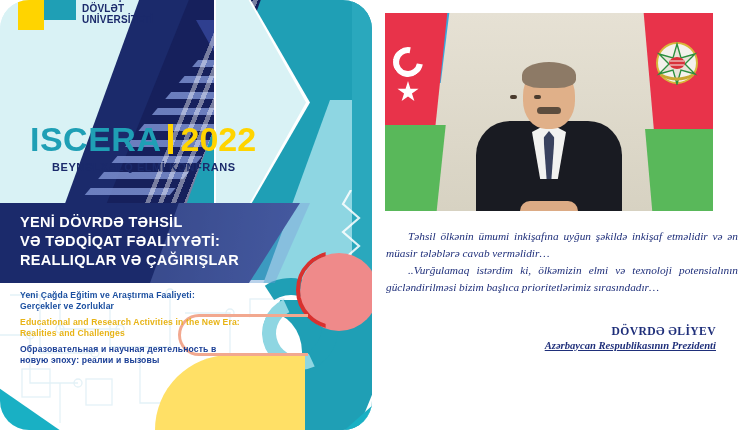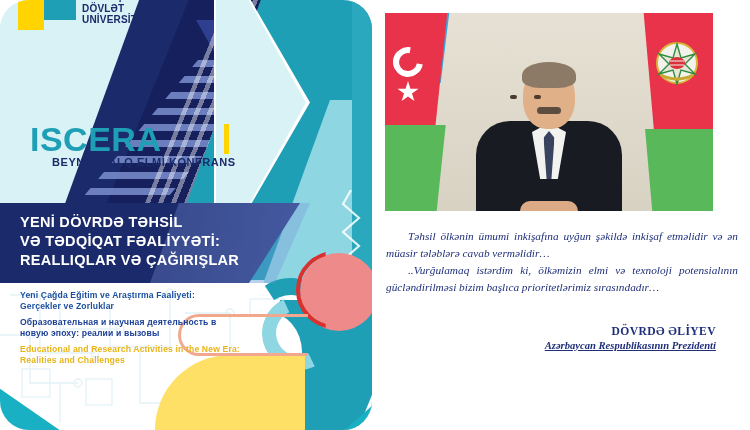--- a/index.html
+++ b/index.html
@@ -108,21 +108,21 @@
     letter-spacing:0.5px; line-height:1;
   }
   .iscera-bar {
     width:5px; height:30px; background:#ffd400;
     margin:0 7px; align-self:center;
   }
   .iscera-year {
     font-size:34px; font-weight:700; color:#ffd400; line-height:1;
   }
   .iscera-sub {
-    margin-left:22px;
+    margin-top:5px; margin-left:22px;
     font-size:11px; font-weight:700; color:#1b2a6b;
     letter-spacing:0.55px;
   }
 
   
   .title-band {
     left:0; top:203px; width:300px; height:80px;
     background:linear-gradient(100deg,#1b2a6b 0%,#1b2a6b 55%,#2c3f86 100%);
     clip-path:polygon(0 0, 100% 0, 83% 100%, 0 100%);
   }
@@ -324,20 +324,21 @@
       <span class="logo-sq-t"></span>
       <span class="logo-text">MİNGƏÇEVİR
 DÖVLƏT
 UNİVERSİTETİ</span>
     </div>
 
     <div class="iscera-wrap">
       <div class="iscera-line">
         <span class="iscera-main">ISCERA</span>
         <span class="iscera-bar"></span>
+        <span class="iscera-year">2022</span>
       </div>
       <div class="iscera-sub">BEYNƏLXALQ ELMİ KONFRANS</div>
     </div>
 
     <div class="shape lower-white"></div>
     <svg class="shape circuit" viewBox="0 0 372 147">
       <g fill="none" stroke="#c8e3ee" stroke-width="1.3">
         <path d="M10 12 H60 V46 H120"></path>
           <path d="M40 12 V70 H95"></path>
         <path d="M0 52 H30 V100 H78"></path>
@@ -381,24 +382,24 @@
     <div class="shape title-band-shade"></div>
     <div class="title-text">YENİ DÖVRDƏ TƏHSİL
 VƏ TƏDQİQAT FƏALİYYƏTİ:
 REALLIQLAR VƏ ÇAĞIRIŞLAR</div>
 
     <div class="pink-outline"></div>
 
     <div class="subs">
       <div class="sub-line sub-tr">Yeni Çağda Eğitim ve Araştırma Faaliyeti:
 Gerçekler ve Zorluklar</div>
+      <div class="sub-line sub-en">Educational and Research Activities in the New Era:
+Realities and Challenges</div>
       <div class="sub-line sub-ru">Образовательная и научная деятельность в
 новую эпоху: реалии и вызовы</div>
-      <div class="sub-line sub-en">Educational and Research Activities in the New Era:
-Realities and Challenges</div>
     </div>
   </div>
 
   <div id="right">
 
     <div class="photo">
       <div class="photo-bg"></div>
 
       <div class="flag-l">
         <span class="f-blue"></span>

